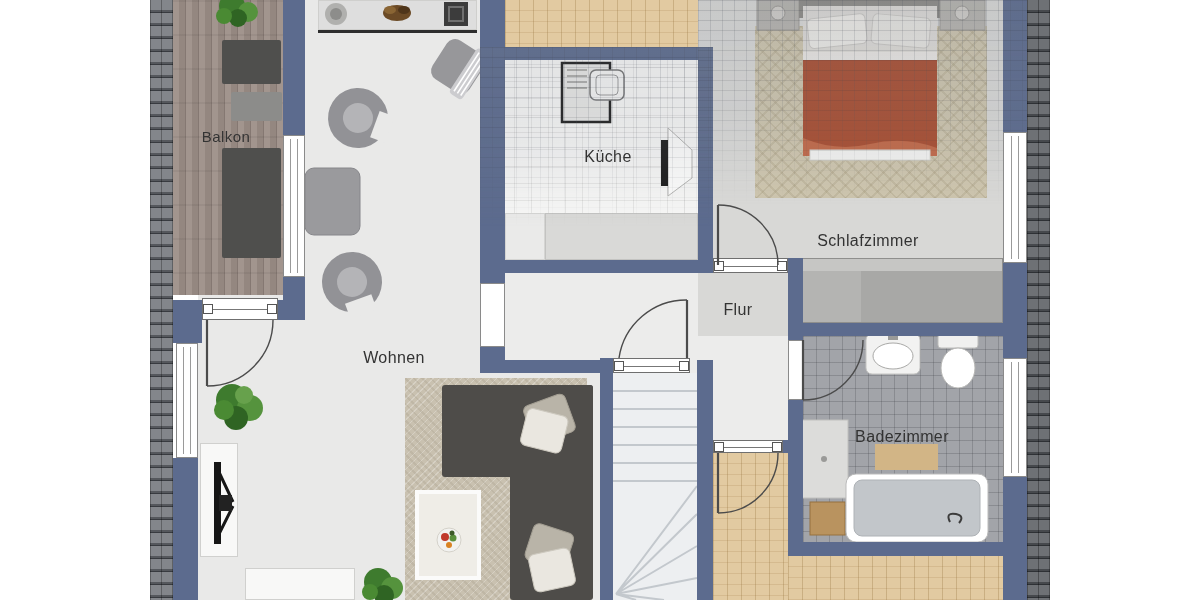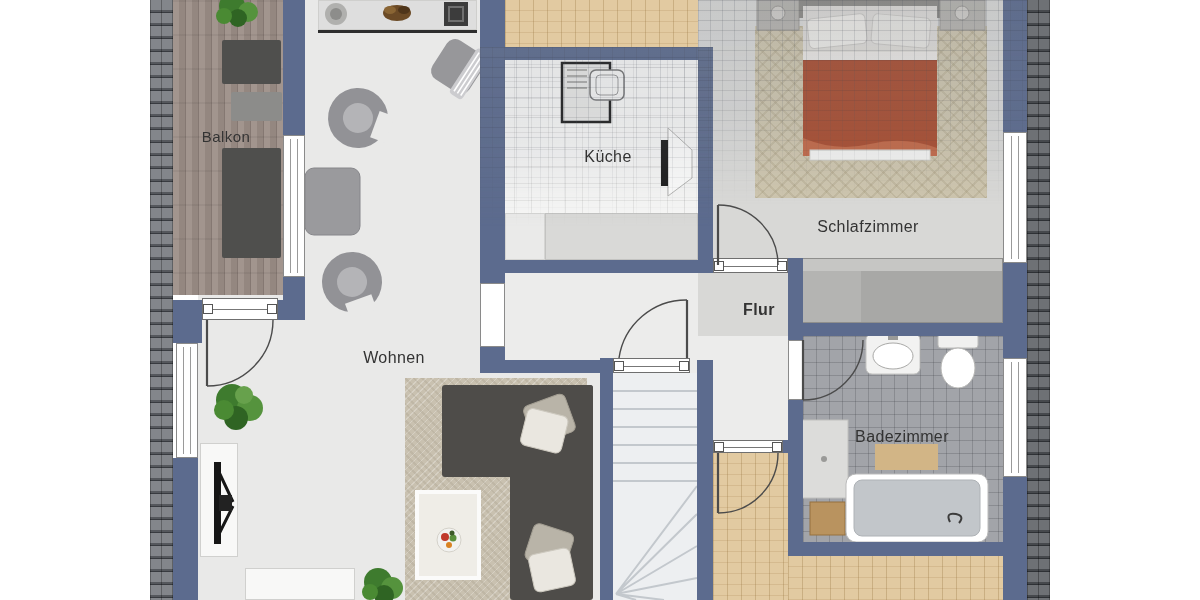--- a/index.html
+++ b/index.html
@@ -327,16 +327,16 @@
       <g>
         <path d="M718,453 V513" stroke-width="2.2"></path>
         <path d="M718,513 A60,60 0 0 0 778,453" stroke-width="1.4"></path>
       </g>
     </g>
   </svg>
 
   <span class="lbl" id="lbl-balkon" style="left:226px;top:136px;font-size:15px;">Balkon</span>
   <span class="lbl" id="lbl-wohnen" style="left:394px;top:358px;">Wohnen</span>
   <span class="lbl" id="lbl-kueche" style="left:608px;top:157px;">Küche</span>
-  <span class="lbl" id="lbl-flur" style="left:759px;top:310px;font-weight:bold;">Flur</span>
-  <span class="lbl" id="lbl-schlafzimmer" style="left:868px;top:227px;">Schlafzimmer</span>
+  <span class="lbl" id="lbl-flur" style="left:738px;top:310px;">Flur</span>
+  <span class="lbl" id="lbl-schlafzimmer" style="left:868px;top:241px;">Schlafzimmer</span>
   <span class="lbl" id="lbl-badezimmer" style="left:902px;top:437px;">Badezimmer</span>
 </div>
 
 </body></html>

